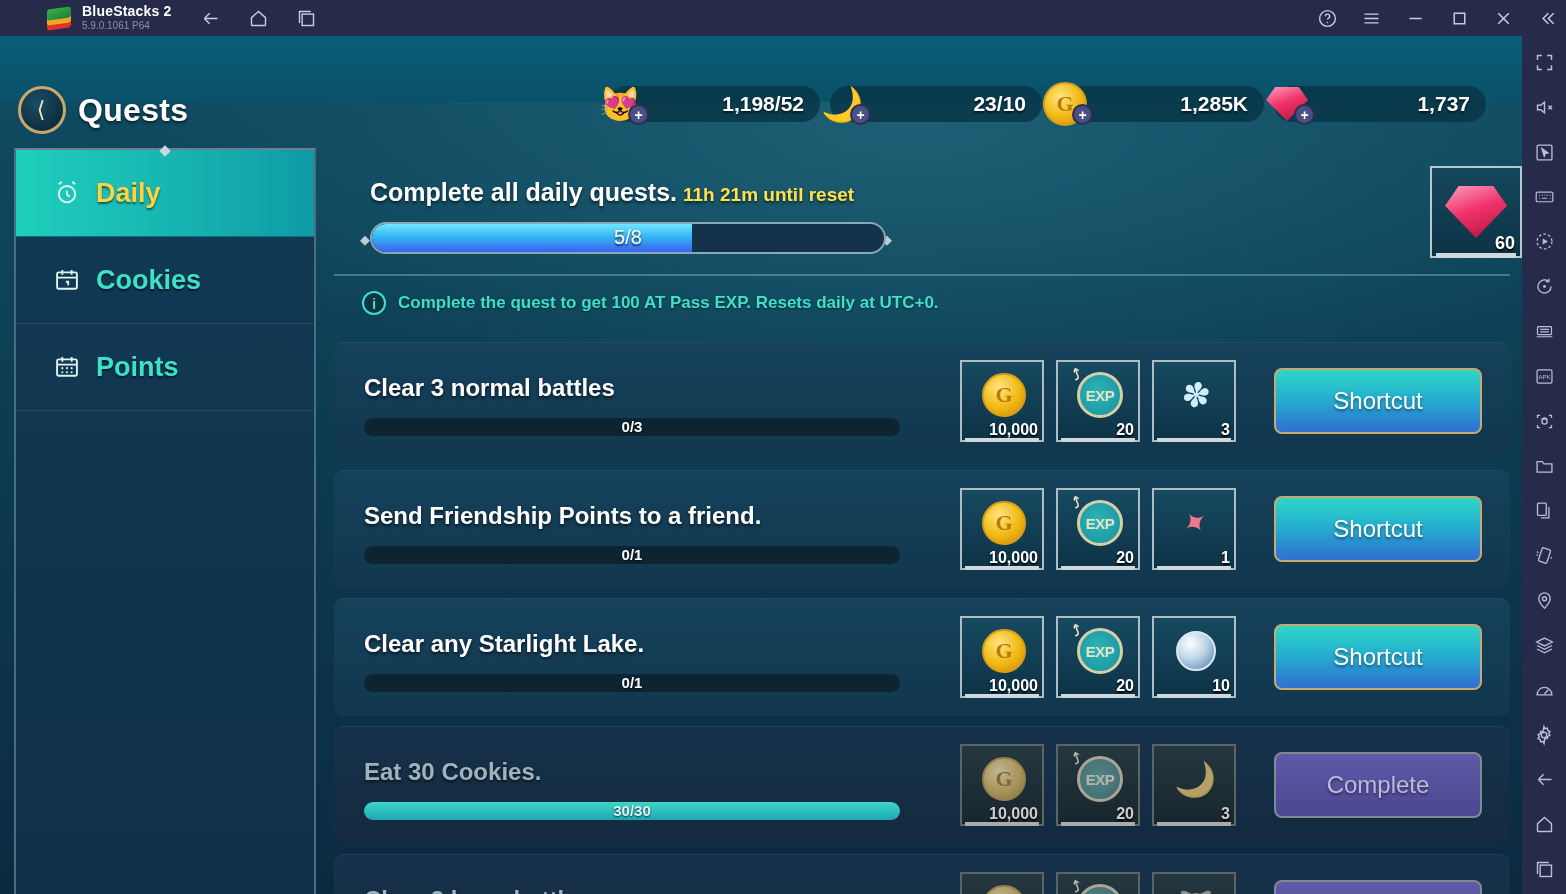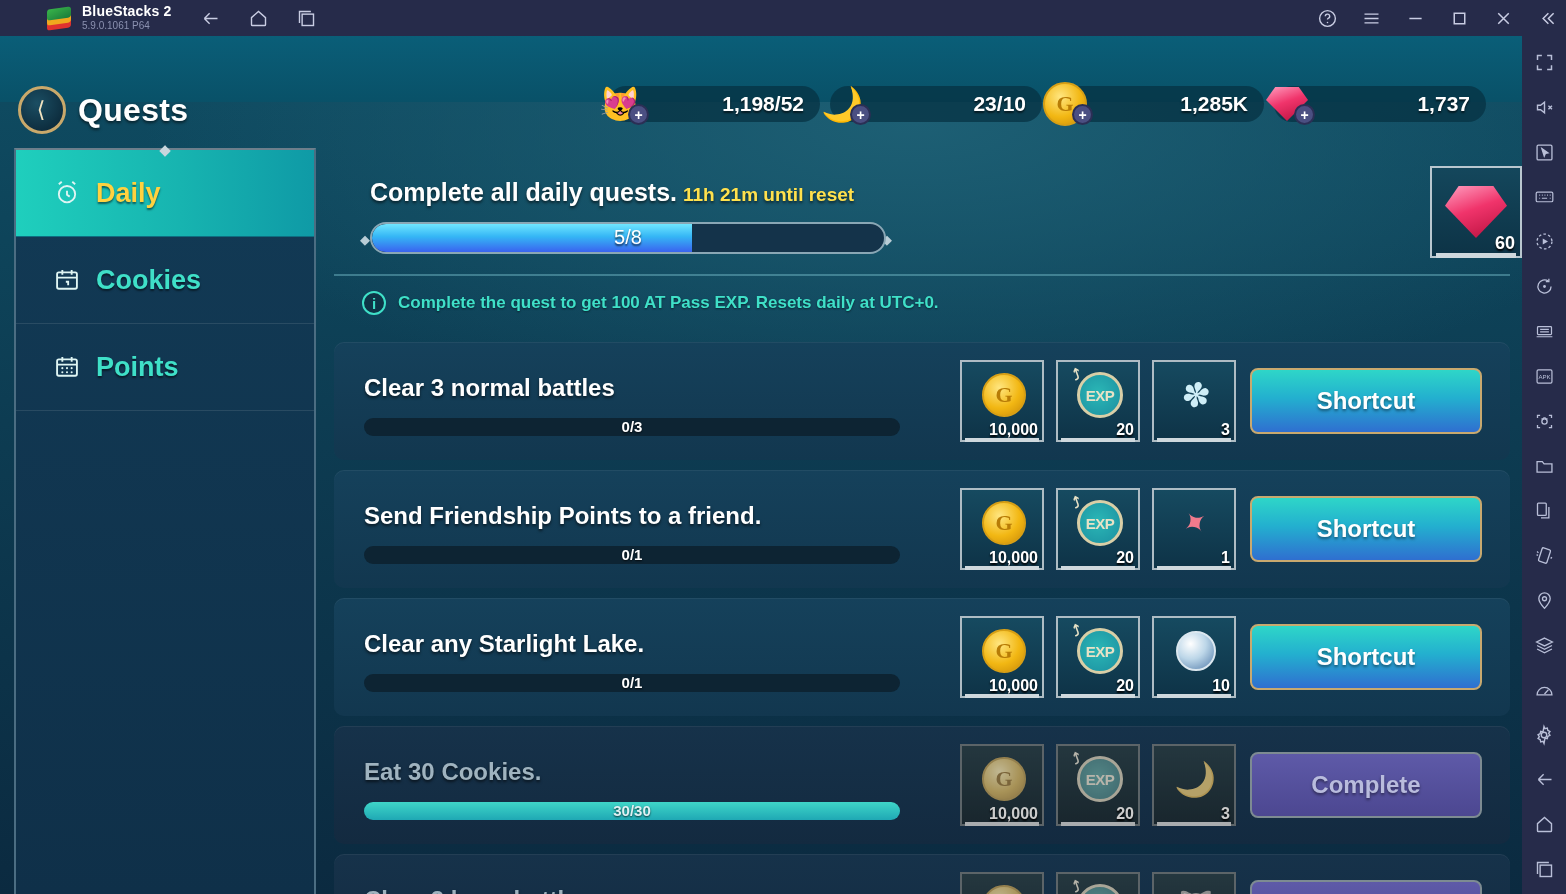--- a/index.html
+++ b/index.html
@@ -139,22 +139,22 @@
   .qrow.done .q-bar-text { color: #dff1f4; }
 
   .rewards { position: absolute; left: 626px; top: 18px; display: flex; gap: 12px; }
   .rw { position: relative; width: 84px; height: 82px; background: linear-gradient(180deg,#164a60 0%,#0e3347 100%);
         border: 2px solid #aebcc4; }
   .qrow.done .rw { border-color: #6a7f8b; filter: saturate(.45) brightness(.8); }
   .rw .num { position: absolute; right: 4px; bottom: 1px; color: #ffffff; font-size: 16px; font-weight: bold; text-shadow: 0 2px 2px #000; }
   .rw .base { position: absolute; left: 3px; right: 3px; bottom: -2px; height: 4px; background: #cfd8dd; }
   .rw .ic { position: absolute; left: 0; top: 4px; width: 84px; height: 58px; display: flex; align-items: center; justify-content: center; }
 
-  .qbtn { position: absolute; right: 28px; top: 26px; width: 232px; height: 66px; border-radius: 8px;
-          font-size: 24px; font-weight: bold; display: flex; align-items: center; justify-content: center;
+  .qbtn { position: absolute; right: 28px; top: 26px; width: 208px; height: 66px; border-radius: 8px;
+          font-size: 24px; font-weight: normal; display: flex; align-items: center; justify-content: center;
           text-shadow: 0 2px 3px rgba(0,0,0,.45); cursor: pointer; }
   .qbtn.shortcut { background: linear-gradient(180deg,#2ed6c8 0%, #23b0cf 45%, #2f6fd0 100%);
                    border: 2px solid #c8a96f; color: #ffffff; }
   .qbtn.complete { background: linear-gradient(180deg,#5e5aa8 0%, #4c4791 100%); border: 2px solid #7d8b92; color: #b9bcdd; }
 
   
   .exp-medal { position: relative; width: 46px; height: 46px; border-radius: 50%;
                background: radial-gradient(circle at 45% 45%, #2bb7b6 0%, #1b8fa0 100%); border: 3px solid #d9cfa7;
                display: flex; align-items: center; justify-content: center; }
   .exp-medal span { font-size: 15px; font-weight: bold; color: #e8e2c6; letter-spacing: -.5px; }

